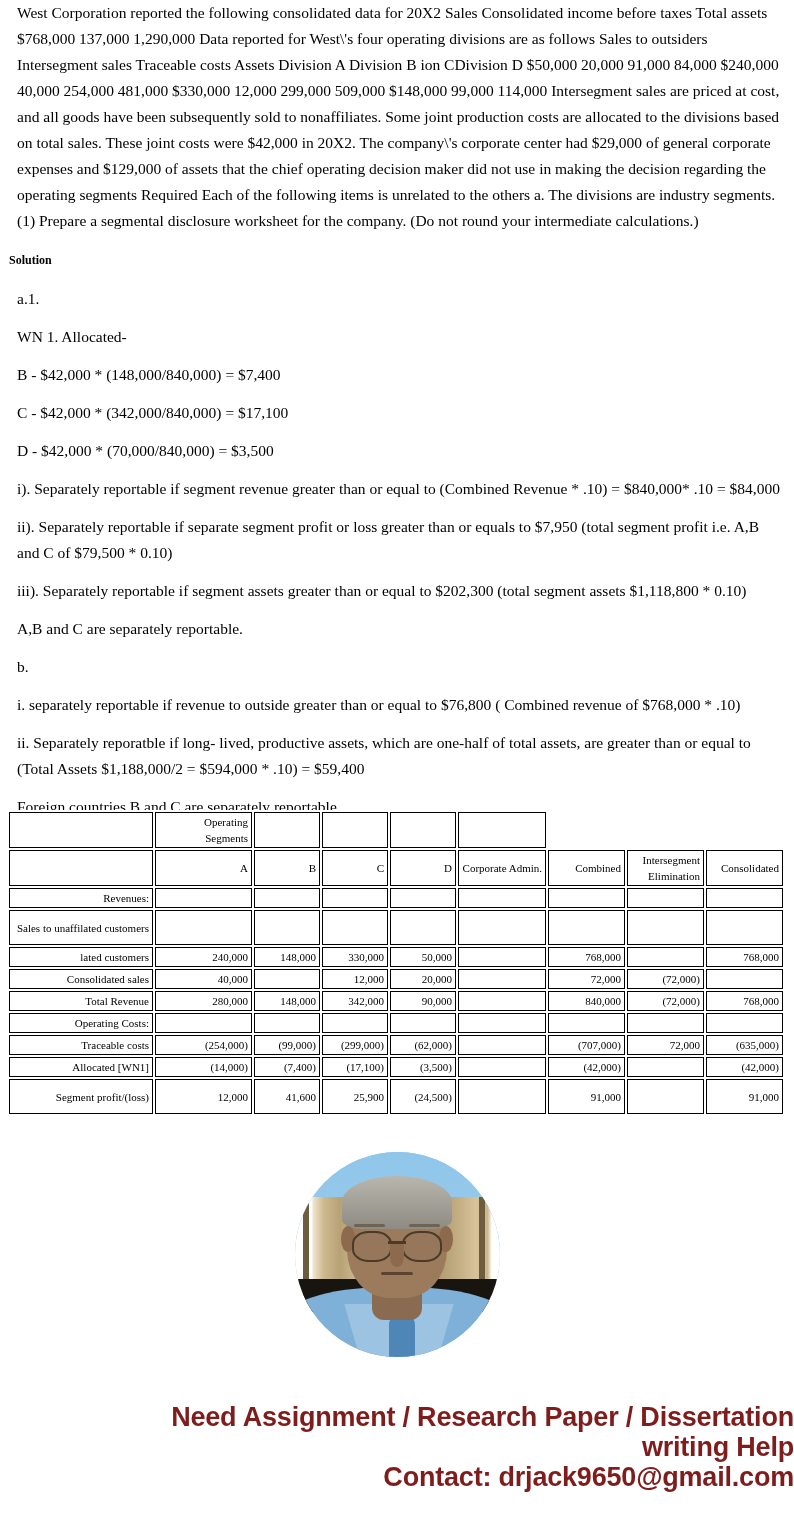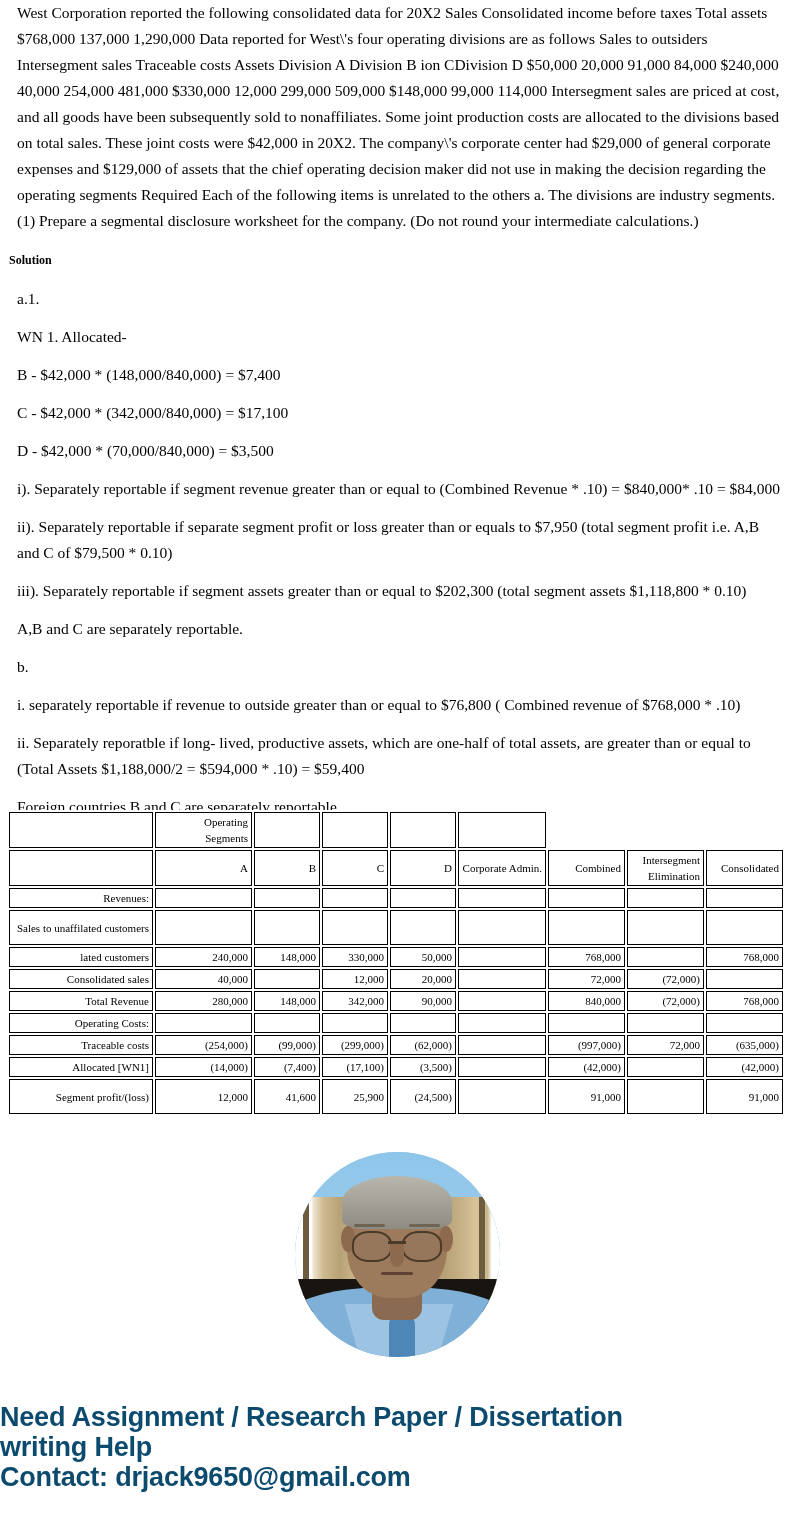--- a/index.html
+++ b/index.html
@@ -237,26 +237,26 @@
     background: #5e4233;
     border-radius: 3px;
   }
 
   
   .footer-ad {
     position: absolute;
     left: 0;
     top: 1402px;
     width: 794px;
-    text-align: left;
+    text-align: right;
     font-family: "Liberation Sans", "DejaVu Sans", sans-serif;
     font-weight: bold;
     font-size: 27px;
     line-height: 30px;
-    color: #0c4a6e;
+    color: #7f1d1d;
     letter-spacing: -0.2px;
   }
   .footer-ad .l2 { display: block; }
   .footer-ad .l3 { display: block; }
 </style>
 </head>
 <body>
 
 <div class="page">
 
@@ -387,21 +387,21 @@
           <td class="c-cons"></td>
         </tr>
 
         <tr class="r-norm">
           <td class="c-label">Traceable costs</td>
           <td class="c-a">(254,000)</td>
           <td class="c-b">(99,000)</td>
           <td class="c-c">(299,000)</td>
           <td class="c-d">(62,000)</td>
           <td class="c-corp"></td>
-          <td class="c-comb">(997,000)</td>
+          <td class="c-comb">(707,000)</td>
           <td class="c-inter">72,000</td>
           <td class="c-cons">(635,000)</td>
         </tr>
 
         <tr class="r-norm">
           <td class="c-label">Allocated [WN1]</td>
           <td class="c-a">(14,000)</td>
           <td class="c-b">(7,400)</td>
           <td class="c-c">(17,100)</td>
           <td class="c-d">(3,500)</td>

